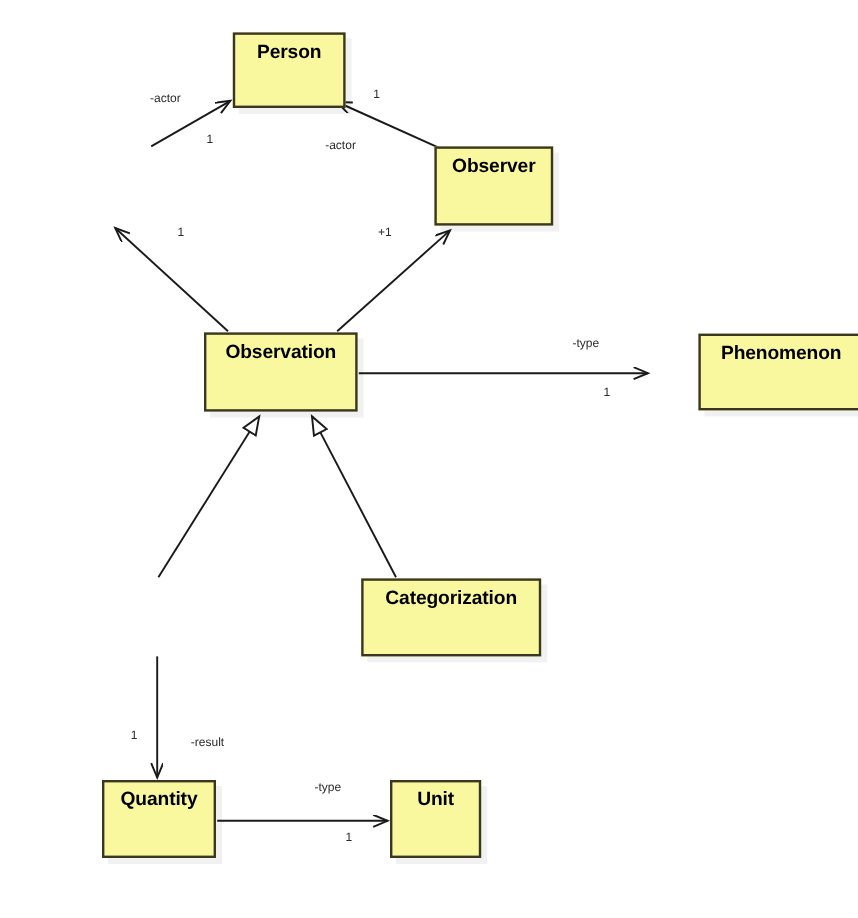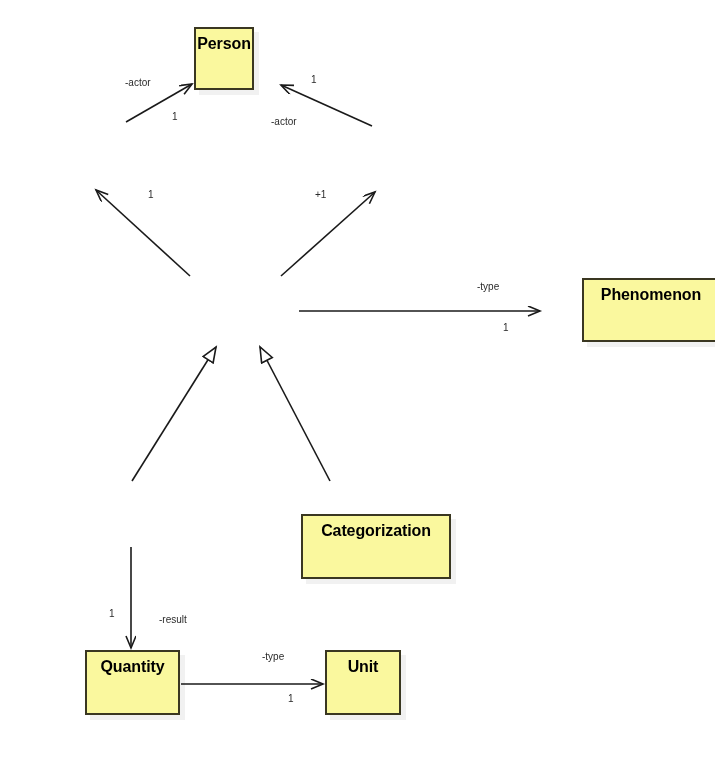--- a/index.html
+++ b/index.html
@@ -89,33 +89,39 @@
       <line x1="132" y1="481" x2="216" y2="347" marker-end="url(#hollow-triangle)"></line>
 
       <line x1="330" y1="481" x2="260" y2="347" marker-end="url(#hollow-triangle)"></line>
 
       <line x1="131" y1="547" x2="131" y2="648" marker-end="url(#open-arrow)"></line>
 
       <line x1="181" y1="684" x2="323" y2="684" marker-end="url(#open-arrow)"></line>
     </g>
   </svg>
 
-  <div class="uml-class" style="left:194px; top:27px; width:60px; height:63px;">
+  <div class="uml-class" style="left:194px; top:27px; width:94px; height:63px;">
     <span class="class-name">Person</span>
   </div>
 
 
+  <div class="uml-class" style="left:362px; top:122px; width:99px; height:66px;">
+    <span class="class-name">Observer</span>
+  </div>
 
+  <div class="uml-class" style="left:170px; top:277px; width:128px; height:66px;">
+    <span class="class-name">Observation</span>
+  </div>
 
   <div class="uml-class" style="left:542px; top:278px; width:138px; height:64px;margin-left:40px;">
     <span class="class-name">Phenomenon</span>
   </div>
 
 
-  <div class="uml-class" style="left:301px; top:482px; width:150px; height:65px;margin-top:32px;">
+  <div class="uml-class" style="left:301px; top:482px; width:150px; height:65px;">
     <span class="class-name">Categorization</span>
   </div>
 
   <div class="uml-class" style="left:85px; top:650px; width:95px; height:65px;">
     <span class="class-name">Quantity</span>
   </div>
 
   <div class="uml-class" style="left:325px; top:650px; width:76px; height:65px;">
     <span class="class-name">Unit</span>
   </div>

